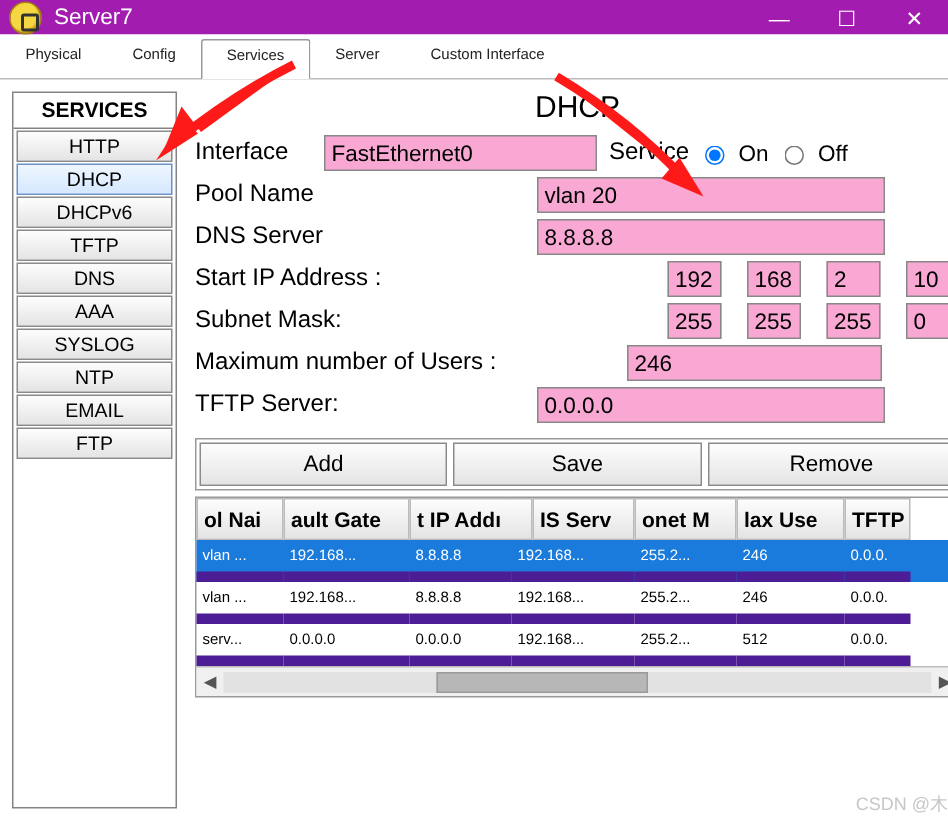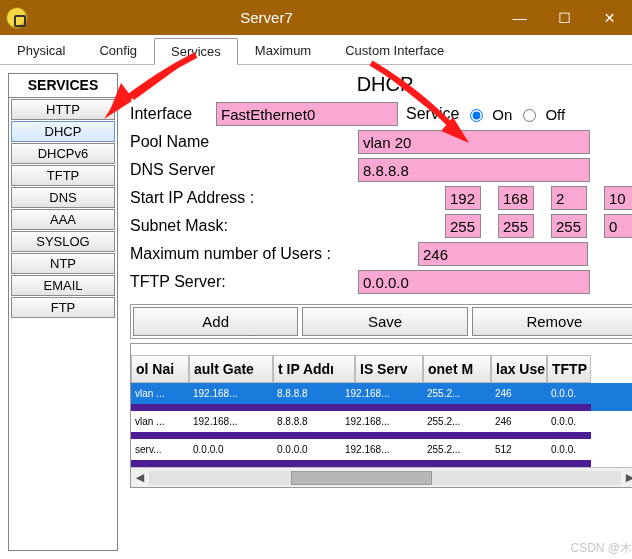--- a/index.html
+++ b/index.html
@@ -1,23 +1,23 @@
 <!DOCTYPE html>
 <html><head>
 <meta charset="utf-8">
 <style>
   * { box-sizing: border-box; font-family: "Segoe UI", Arial, sans-serif; }
   body { margin: 0; padding: 0; width: 632px; height: 559px; background: #fff; overflow: hidden; font-size: 15px; }
-  .titlebar { background: #a16207; color: #fff; height: 35px; display: flex; align-items: center; padding-left: 6px; text-align: center; }
+  .titlebar { background: #a21caf; color: #fff; height: 23px; display: flex; align-items: center; padding-left: 6px; }
   .titlebar .app-icon { width: 22px; height: 22px; border-radius: 50%; background: radial-gradient(circle at 40% 40%, #f5d742 55%, #c79a15 70%); border: 1px solid #a07e10; margin-right: 8px; position: relative; }
   .titlebar .app-icon::after { content: ""; position: absolute; left: 7px; top: 7px; width: 8px; height: 8px; border: 2px solid #333; border-radius: 2px; }
   .titlebar .title { flex: 1; font-size: 15px; }
   .titlebar .win-btn { width: 45px; height: 35px; display: flex; align-items: center; justify-content: center; color: #fff; font-size: 14px; }
   .tabs { display: flex; border-bottom: 1px solid #bbb; background: #fff; height: 30px; }
-  .tab { padding: 5px 16px; border: 1px solid transparent; border-bottom: none; font-size: 13px; color: #222; cursor: pointer; margin-top: 2px; }
+  .tab { padding: 5px 16px; border: 1px solid transparent; border-bottom: none; font-size: 10px; color: #222; cursor: pointer; margin-top: 2px; }
   .tab.active { border-color: #999; border-bottom: 1px solid #fff; background: #fff; position: relative; top: 1px; border-radius: 2px 2px 0 0; }
   .body-row { display: flex; height: calc(559px - 35px - 30px); }
   .sidebar-wrap { padding: 8px; }
   .sidebar { width: 110px; border: 1px solid #838383; background: #fff; height: 100%; }
   .sidebar-h { font-weight: bold; text-align: center; font-size: 14px; padding: 3px 0 4px; border-bottom: 1px solid #838383; }
   .s-item { font-size: 13px; text-align: center; padding: 2px 0; border: 1px solid #8a8a8a; margin: 1px 2px; background: linear-gradient(#fdfdfd,#e4e4e4); cursor: pointer; }
   .s-item.active { background: linear-gradient(#eef6ff,#d5e8ff); border-color: #6a92c7; }
   .main { flex: 1; padding: 6px 8px 6px 4px; position: relative; }
   .panel-h { text-align: center; font-size: 20px; margin: 2px 0 6px; }
   .row { display: flex; align-items: center; margin: 4px 0; }
@@ -27,24 +27,24 @@
   input[type=text] { border: 1px solid #888; padding: 2px 4px; font-size: 15px; height: 24px; background: #f9a8d4; }
   .txt-med { width: 182px; }
   .txt-long { width: 232px; }
   .txt-oct { width: 36px; text-align: left; margin-left: 17px; }
   .radio-grp { display: flex; align-items: center; gap: 6px; margin-left: 6px; }
   .svc-lbl { margin-left: 8px; font-size: 16px; }
   .btnrow { display: flex; border: 1px solid #999; margin-top: 10px; }
   .btnrow .btn { flex: 1; text-align: center; padding: 5px 0; border: 1px solid #8a8a8a; margin: 2px; background: linear-gradient(#fdfdfd,#e4e4e4); font-size: 15px; cursor: pointer; }
   .grid { border: 1px solid #999; margin-top: 4px; }
   .grid-head, .grid-row { display: flex; }
-  .grid-head .gc { background: linear-gradient(#fdfdfd,#e4e4e4); border: 1px solid #bbb; font-weight: bold; font-size: 14px; padding: 5px 4px; overflow: hidden; white-space: nowrap; margin-top: 11px; }
+  .grid-head .gc { background: linear-gradient(#fdfdfd,#e4e4e4); border: 1px solid #bbb; font-weight: bold; font-size: 14px; padding: 5px 4px; overflow: hidden; white-space: nowrap; }
   .grid-row .gc { border-bottom: 7px solid #4c1d95; font-size: 10px; padding: 5px 4px; overflow: hidden; white-space: nowrap; }
   .grid-row.sel { background: #1a7bdc; color: #fff; }
-  .w1 { width: 58px; } .w2 { width: 84px; } .w3 { width: 68px; } .w4 { width: 82px; } .w5 { width: 68px; } .w6 { width: 56px; } .w7 { width: 44px; }
+  .w1 { width: 58px; } .w2 { width: 84px; } .w3 { width: 68px; } .w4 { width: 82px; } .w5 { width: 68px; } .w6 { width: 72px; } .w7 { width: 44px; }
   .hscroll { display: flex; align-items: center; border-top: 1px solid #bbb; height: 20px; background: #f0f0f0; }
   .hscroll .arrow { width: 18px; text-align: center; color: #555; font-size: 11px; }
   .hscroll .track { flex: 1; height: 14px; background: #e2e2e2; position: relative; }
   .hscroll .thumb { position: absolute; left: 30%; width: 30%; top: 0; bottom: 0; background: #b7b7b7; border: 1px solid #9a9a9a; }
   .arrow-path { fill: #ff1a1a; }
   .watermark { position: absolute; right: 4px; bottom: 2px; color: #c7c7c7; font-size: 12px; }
   svg.anno { position: absolute; pointer-events: none; }
 </style>
 </head>
 <body>
@@ -54,21 +54,21 @@
   <span class="title">Server7</span>
   <span class="win-btn">—</span>
   <span class="win-btn">☐</span>
   <span class="win-btn">✕</span>
 </div>
 
 <div class="tabs">
   <div class="tab">Physical</div>
   <div class="tab">Config</div>
   <div class="tab active">Services</div>
-  <div class="tab">Maximum</div>
+  <div class="tab">Server</div>
   <div class="tab">Custom Interface</div>
 </div>
 
 <div class="body-row">
   <div class="sidebar-wrap">
     <div class="sidebar">
       <div class="sidebar-h">SERVICES</div>
       <div class="s-item">HTTP</div>
       <div class="s-item active">DHCP</div>
       <div class="s-item">DHCPv6</div>

